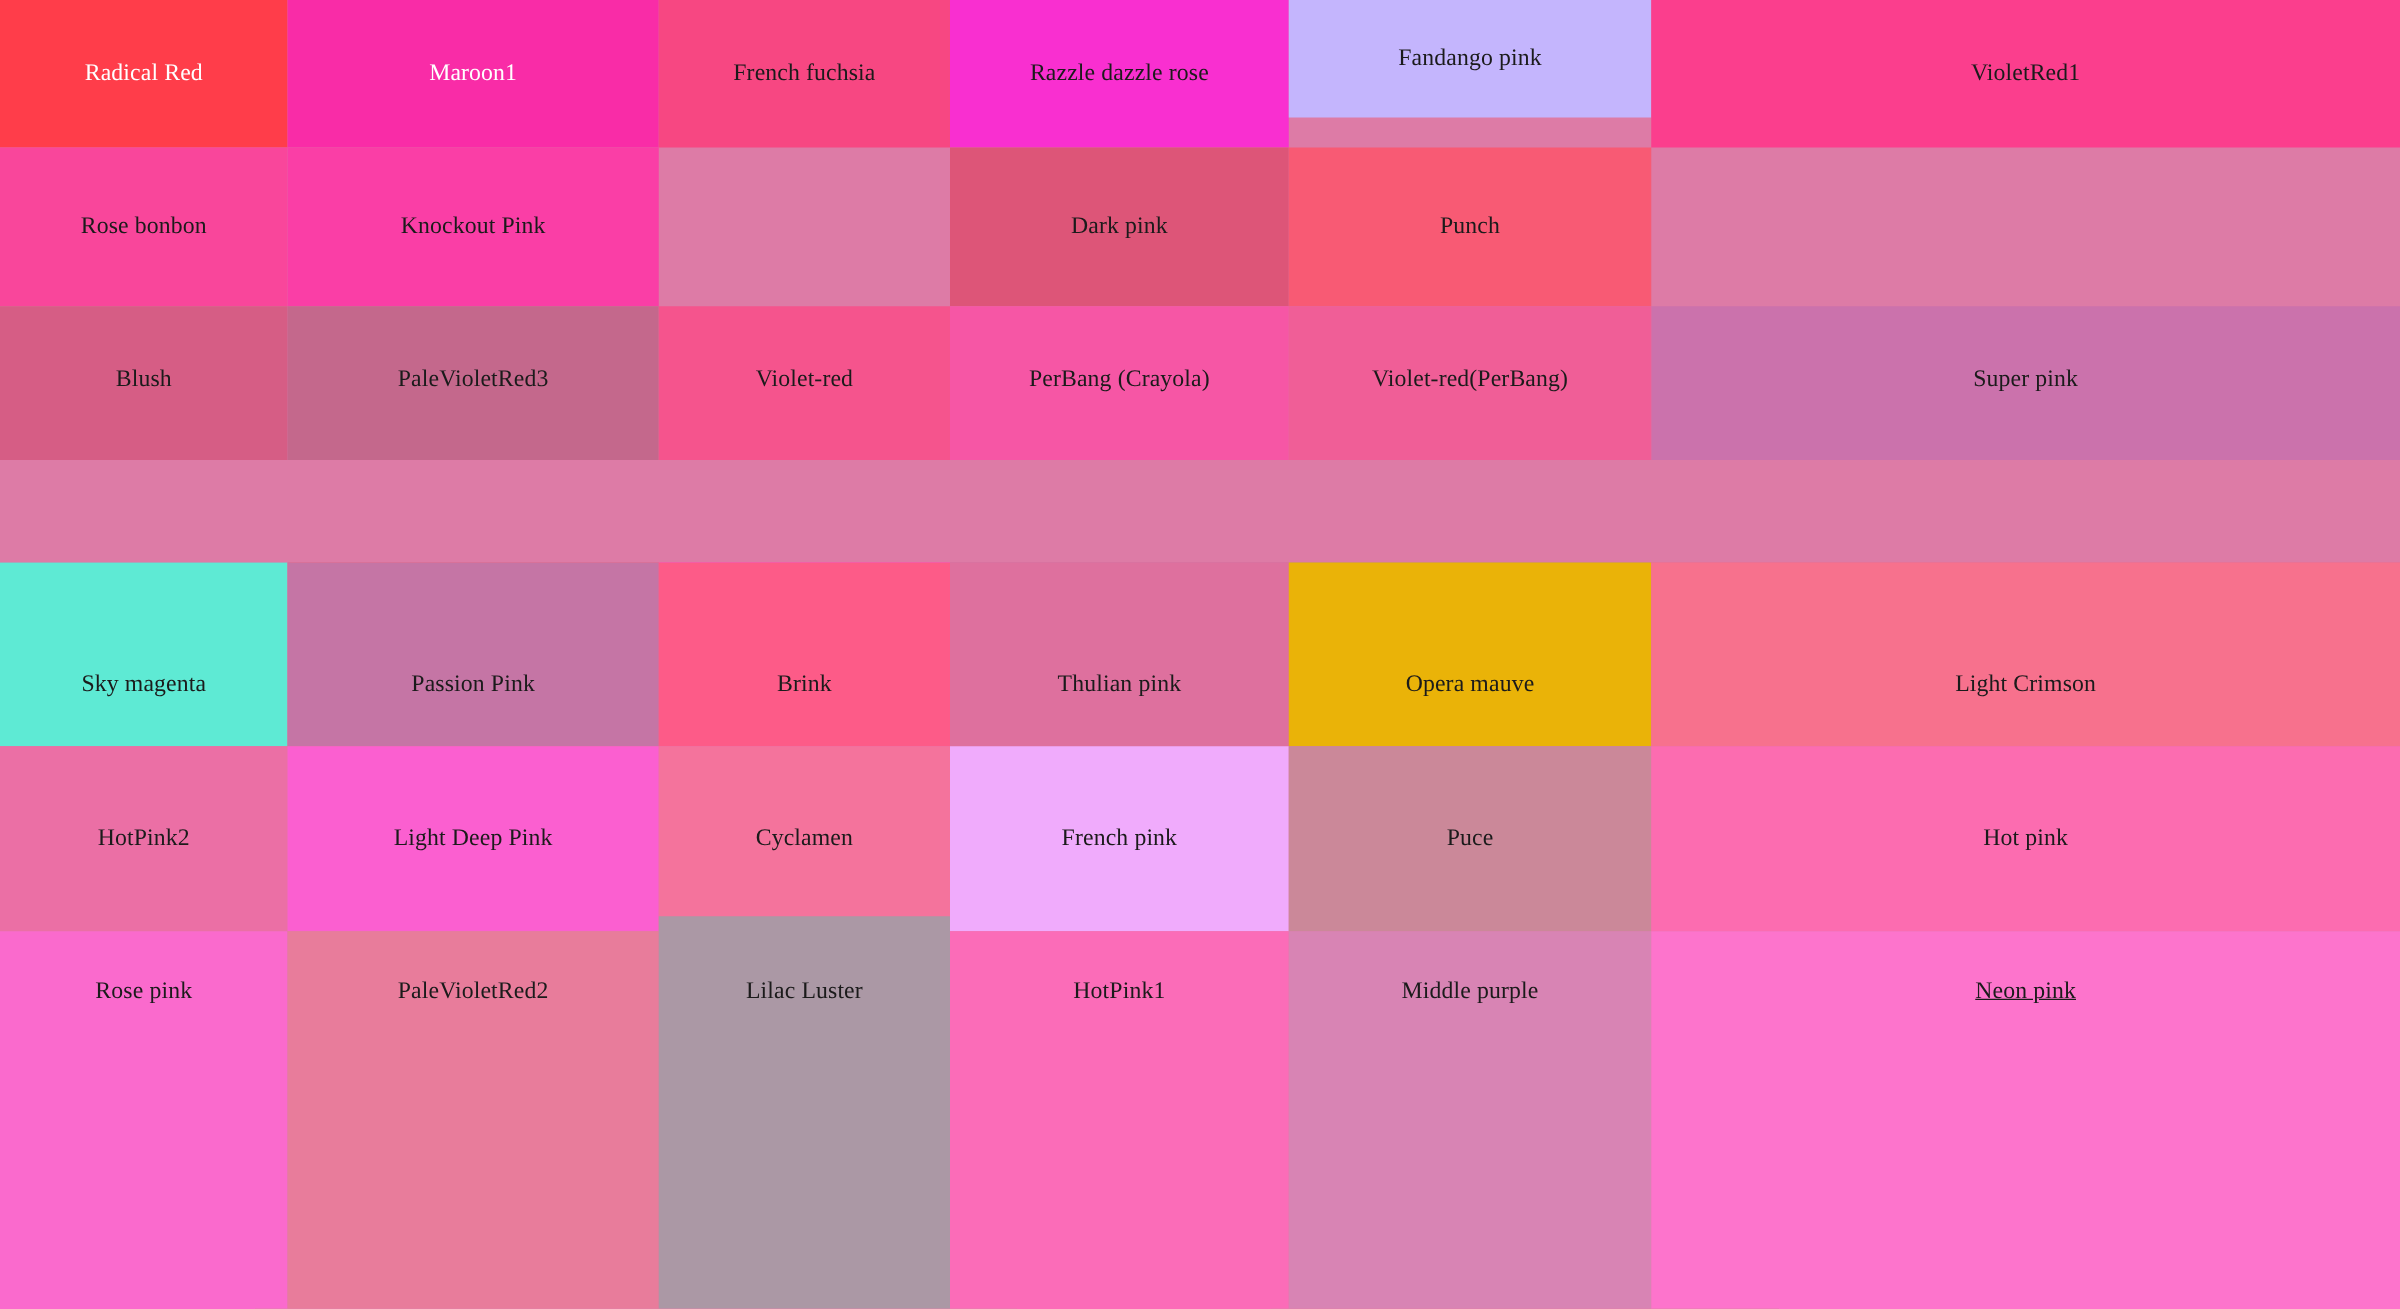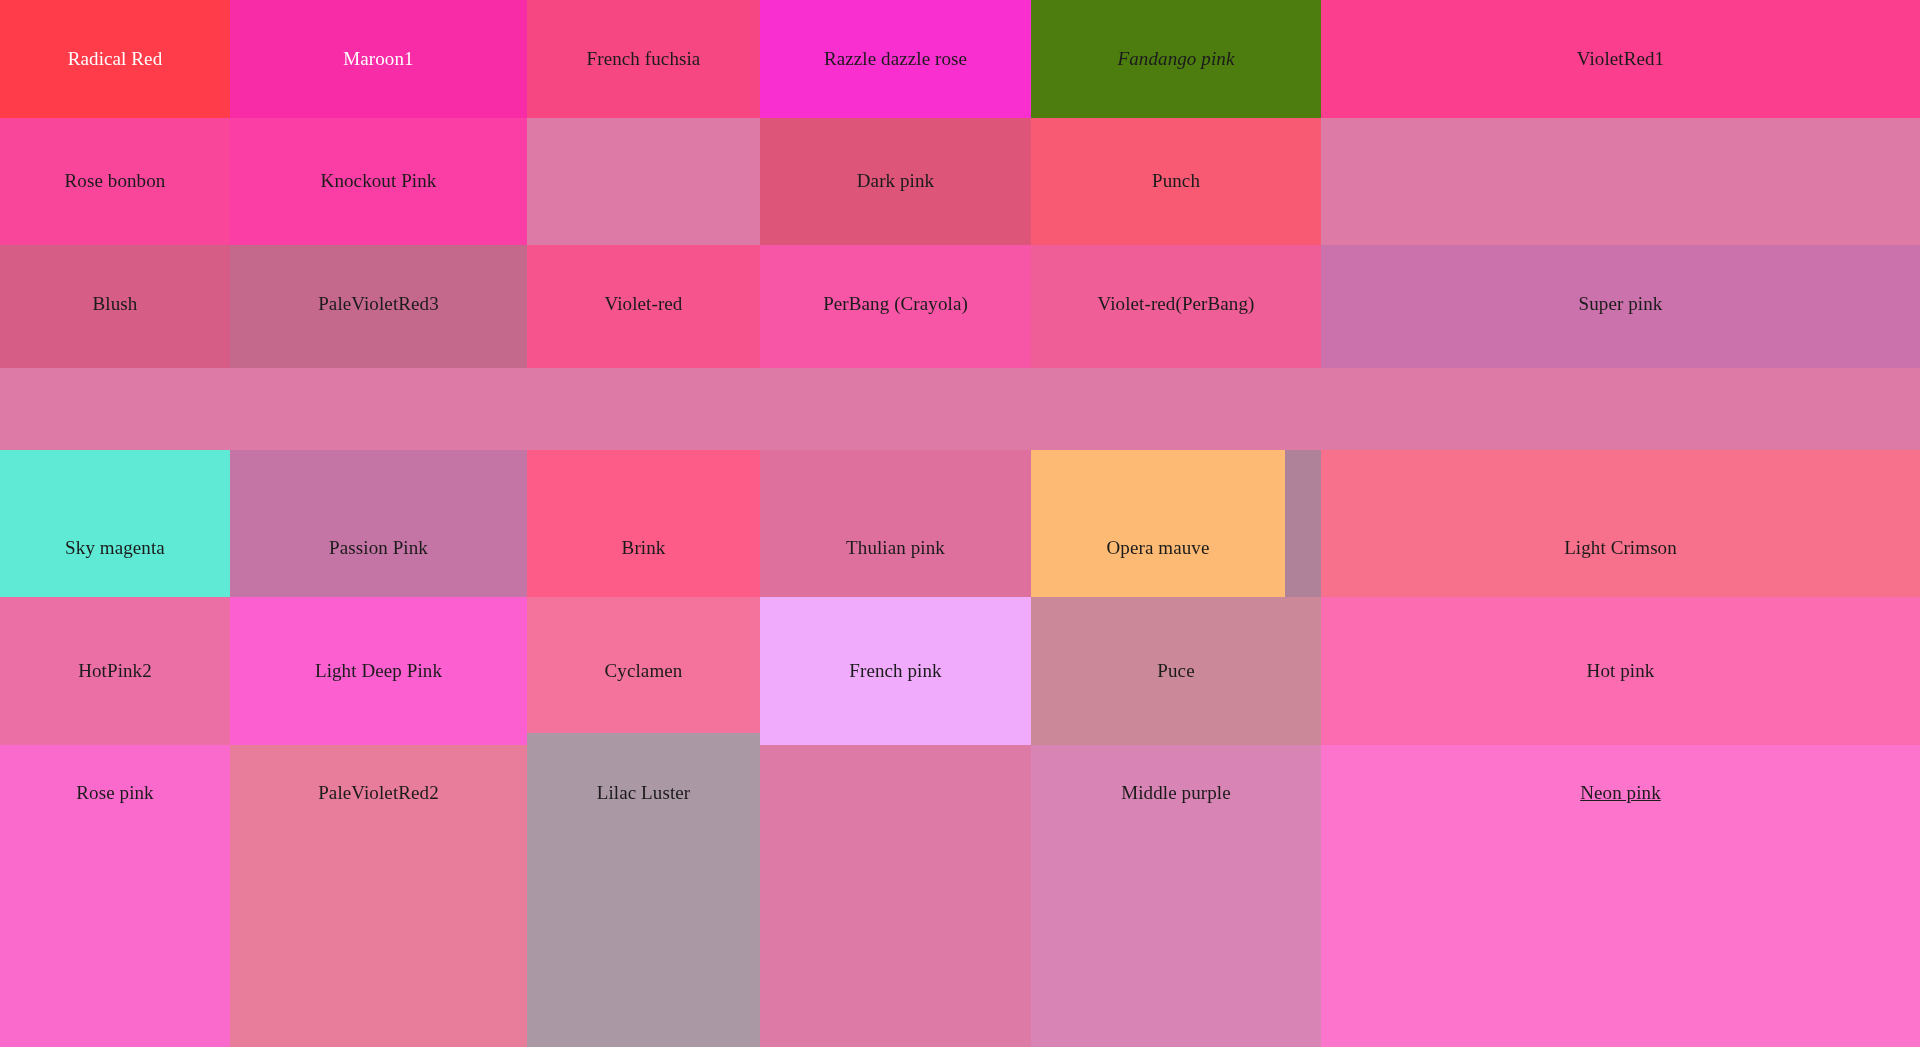--- a/index.html
+++ b/index.html
@@ -47,21 +47,21 @@
     </div>
     <div class="swatch" style="left: 230px; top: 0px; width: 297px; height: 118px; background: rgb(249, 44, 167);">
       <span class="swatch-label" style="color: rgb(255, 255, 255);">Maroon1</span>
     </div>
     <div class="swatch" style="left: 527px; top: 0px; width: 233px; height: 118px; background: rgb(247, 71, 130);">
       <span class="swatch-label" style="color: rgb(27, 27, 27);">French fuchsia</span>
     </div>
     <div class="swatch" style="left: 760px; top: 0px; width: 271px; height: 118px; background: rgb(249, 47, 208);">
       <span class="swatch-label" style="color: rgb(27, 27, 27);">Razzle dazzle rose</span>
     </div>
-    <div class="swatch" style="left: 1031px; top: 0px; width: 290px; height: 118px; background: #4d7c0f; font-style: italic;">
+    <div class="swatch" style="left: 1031px; top: 0px; width: 290px; height: 94px; background: #c4b5fd;">
       <span class="swatch-label" style="color: rgb(27, 27, 27);">Fandango pink</span>
     </div>
     <div class="swatch" style="left: 1321px; top: 0px; width: 599px; height: 118px; background: rgb(251, 62, 141);">
       <span class="swatch-label" style="color: rgb(27, 27, 27);">VioletRed1</span>
     </div>
     <div class="swatch" style="left: 0px; top: 118px; width: 230px; height: 127px; background: rgb(249, 70, 155);">
       <span class="swatch-label" style="color: rgb(27, 27, 27);">Rose bonbon</span>
     </div>
     <div class="swatch" style="left: 230px; top: 118px; width: 297px; height: 127px; background: rgb(250, 62, 166);">
       <span class="swatch-label" style="color: rgb(27, 27, 27);">Knockout Pink</span>
@@ -101,21 +101,21 @@
     </div>
     <div class="swatch" style="left: 230px; top: 450px; width: 297px; height: 147px; background: rgb(197, 117, 165);">
       <span class="swatch-label" style="color: rgb(27, 27, 27); position: relative; top: 24.5px;">Passion Pink</span>
     </div>
     <div class="swatch" style="left: 527px; top: 450px; width: 233px; height: 147px; background: rgb(253, 91, 136);">
       <span class="swatch-label" style="color: rgb(27, 27, 27); position: relative; top: 24.5px;">Brink</span>
     </div>
     <div class="swatch" style="left: 760px; top: 450px; width: 271px; height: 147px; background: rgb(222, 112, 158);">
       <span class="swatch-label" style="color: rgb(27, 27, 27); position: relative; top: 24.5px;">Thulian pink</span>
     </div>
-    <div class="swatch" style="left: 1031px; top: 450px; width: 254px; height: 147px; background: #fdba74;">
+    <div class="swatch" style="left: 1031px; top: 450px; width: 290px; height: 147px; background: #eab308;">
       <span class="swatch-label" style="color: rgb(27, 27, 27); position: relative; top: 24.5px;">Opera mauve</span>
     </div>
     <div class="swatch" style="left: 1321px; top: 450px; width: 599px; height: 147px; background: rgb(247, 113, 141);">
       <span class="swatch-label" style="color: rgb(27, 27, 27); position: relative; top: 24.5px;">Light Crimson</span>
     </div>
     <div class="swatch" style="left: 0px; top: 597px; width: 230px; height: 148px; background: rgb(235, 111, 165);">
       <span class="swatch-label" style="color: rgb(27, 27, 27);">HotPink2</span>
     </div>
     <div class="swatch" style="left: 230px; top: 597px; width: 297px; height: 148px; background: rgb(251, 95, 208);">
       <span class="swatch-label" style="color: rgb(27, 27, 27);">Light Deep Pink</span>
@@ -134,19 +134,22 @@
     </div>
     <div class="swatch" style="left: 0px; top: 745px; width: 230px; height: 302px; background: rgb(250, 106, 205);">
       <span class="swatch-label" style="color: rgb(27, 27, 27); position: relative; top: -103px;">Rose pink</span>
     </div>
     <div class="swatch" style="left: 230px; top: 745px; width: 297px; height: 302px; background: rgb(232, 124, 155);">
       <span class="swatch-label" style="color: rgb(27, 27, 27); position: relative; top: -103px;">PaleVioletRed2</span>
     </div>
     <div class="swatch" style="left: 527px; top: 733px; width: 233px; height: 314px; background: rgb(171, 152, 165);">
       <span class="swatch-label" style="color: rgb(27, 27, 27); position: relative; top: -97px;">Lilac Luster</span>
     </div>
+    <div class="swatch" style="left: 760px; top: 745px; width: 271px; height: 302px; background: rgb(251, 108, 184);">
+      <span class="swatch-label" style="color: rgb(27, 27, 27); position: relative; top: -103px;">HotPink1</span>
+    </div>
     <div class="swatch" style="left: 1031px; top: 745px; width: 290px; height: 302px; background: rgb(216, 132, 180);">
       <span class="swatch-label" style="color: rgb(27, 27, 27); position: relative; top: -103px;">Middle purple</span>
     </div>
     <div class="swatch" style="left: 1321px; top: 745px; width: 599px; height: 302px; background: rgb(253, 116, 204);">
       <span class="swatch-label" style="color: rgb(27, 27, 27); position: relative; top: -103px; text-decoration: underline;">Neon pink</span>
     </div>
   </div>
 
 </body></html>

